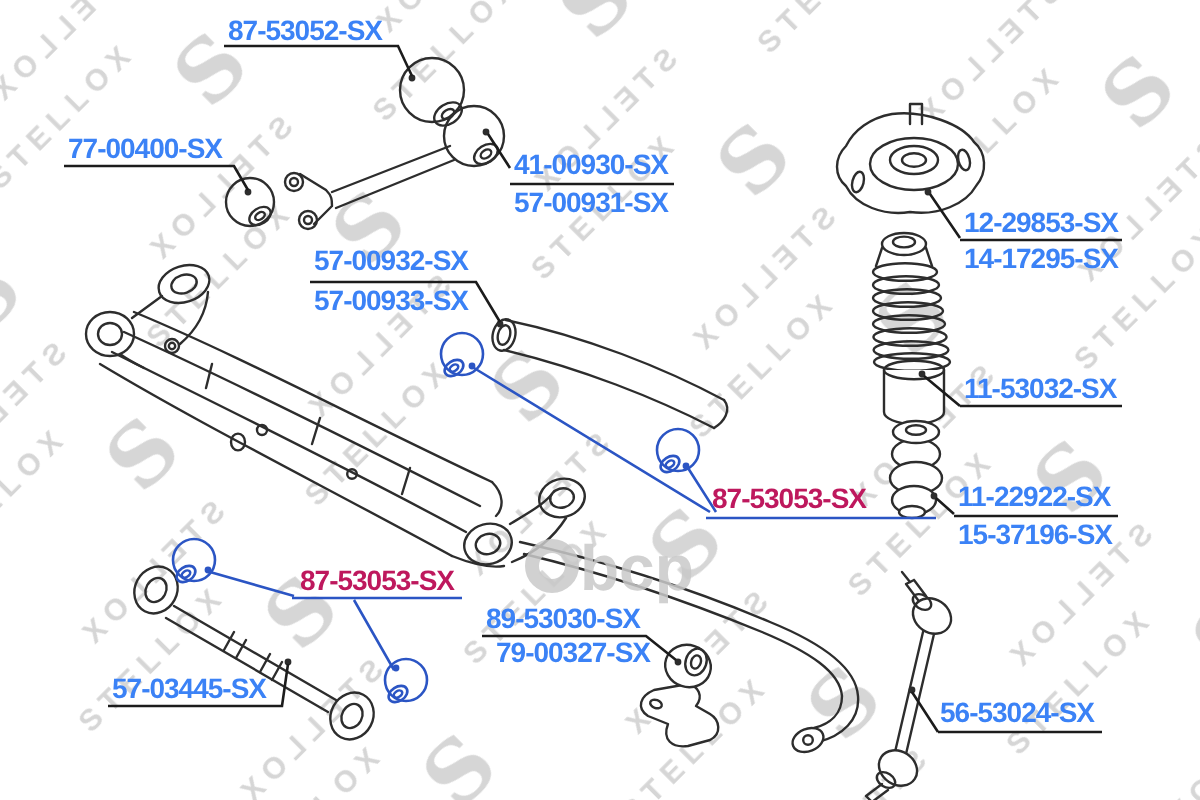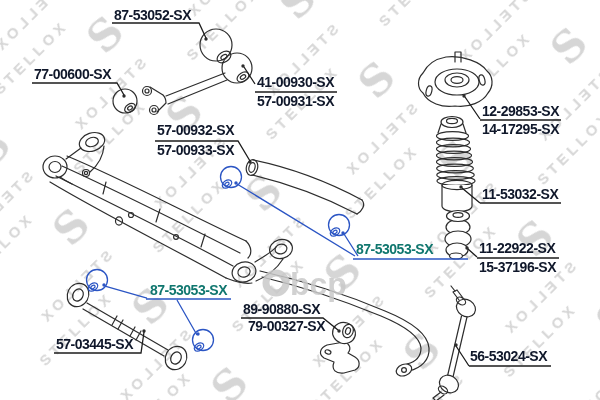--- a/index.html
+++ b/index.html
@@ -1,21 +1,21 @@
 <!DOCTYPE html>
 <html><head>
 <meta charset="utf-8">
 <style>
   html,body{margin:0;padding:0;background:#fff;}
   #stage{position:relative;width:600px;height:400px;background:#ffffff;overflow:hidden;
          font-family:"Liberation Sans",sans-serif;}
   #art{position:absolute;left:0;top:0;}
   .lbl{position:absolute;font:700 14px "Liberation Sans",sans-serif;letter-spacing:-0.5px;
-       color:#0f172a;white-space:nowrap;line-height:15px;cursor:pointer;}
-  .lbl.blue{color:#0f766e;}
+       color:#3b82f6;white-space:nowrap;line-height:15px;cursor:pointer;}
+  .lbl.blue{color:#be185d;}
   
   .k{stroke:#2d2d2d;stroke-width:1.2;fill:none;stroke-linecap:round;stroke-linejoin:round;}
   .kf{stroke:#2d2d2d;stroke-width:1.2;fill:#ffffff;stroke-linecap:round;stroke-linejoin:round;}
   .b{stroke:#2b55c4;stroke-width:1.3;fill:none;stroke-linecap:round;}
   .dot{fill:#2d2d2d;stroke:none;}
   .bdot{fill:#2b55c4;stroke:none;}
   .ld{stroke:#1c1c1c;stroke-width:1.3;fill:none;}
   .ldb{stroke:#2b55c4;stroke-width:1.3;fill:none;}
   .wmt{font:700 15px "Liberation Sans",sans-serif;letter-spacing:4px;fill:#d6d6d6;}
   .wms{font:700 42px "DejaVu Serif",serif;fill:#d6d6d6;}
@@ -216,30 +216,30 @@
     <path class="ldb" d="M146,299 L231,299 M147,298 L105,286 M177,300 L197,335"></path>
   </g>
 
   <g opacity="0.85">
     <circle cx="276" cy="283" r="10" stroke="#c9c9c9" stroke-width="7" fill="none"></circle>
     <text x="290" y="295" class="stamp-t">bcp</text>
   </g>
 </svg>
 
 <div class="lbl" style="left:114px;top:8px">87-53052-SX</div>
-<div class="lbl" style="left:34px;top:67px">77-00600-SX</div>
+<div class="lbl" style="left:34px;top:67px">77-00400-SX</div>
 <div class="lbl" style="left:257px;top:75px">41-00930-SX</div>
 <div class="lbl" style="left:257px;top:94px">57-00931-SX</div>
 <div class="lbl" style="left:157px;top:123px">57-00932-SX</div>
 <div class="lbl" style="left:157px;top:143px">57-00933-SX</div>
 <div class="lbl" style="left:482px;top:104px">12-29853-SX</div>
 <div class="lbl" style="left:482px;top:122px">14-17295-SX</div>
 <div class="lbl" style="left:482px;top:187px">11-53032-SX</div>
 <div class="lbl" style="left:479px;top:241px">11-22922-SX</div>
 <div class="lbl" style="left:479px;top:260px">15-37196-SX</div>
 <div class="lbl blue" style="left:356px;top:242px">87-53053-SX</div>
 <div class="lbl blue" style="left:150px;top:283px">87-53053-SX</div>
-<div class="lbl" style="left:243px;top:302px">89-90880-SX</div>
+<div class="lbl" style="left:243px;top:302px">89-53030-SX</div>
 <div class="lbl" style="left:248px;top:319px">79-00327-SX</div>
 <div class="lbl" style="left:56px;top:337px">57-03445-SX</div>
 <div class="lbl" style="left:470px;top:349px">56-53024-SX</div>
 
 </div>
 
 </body></html>

